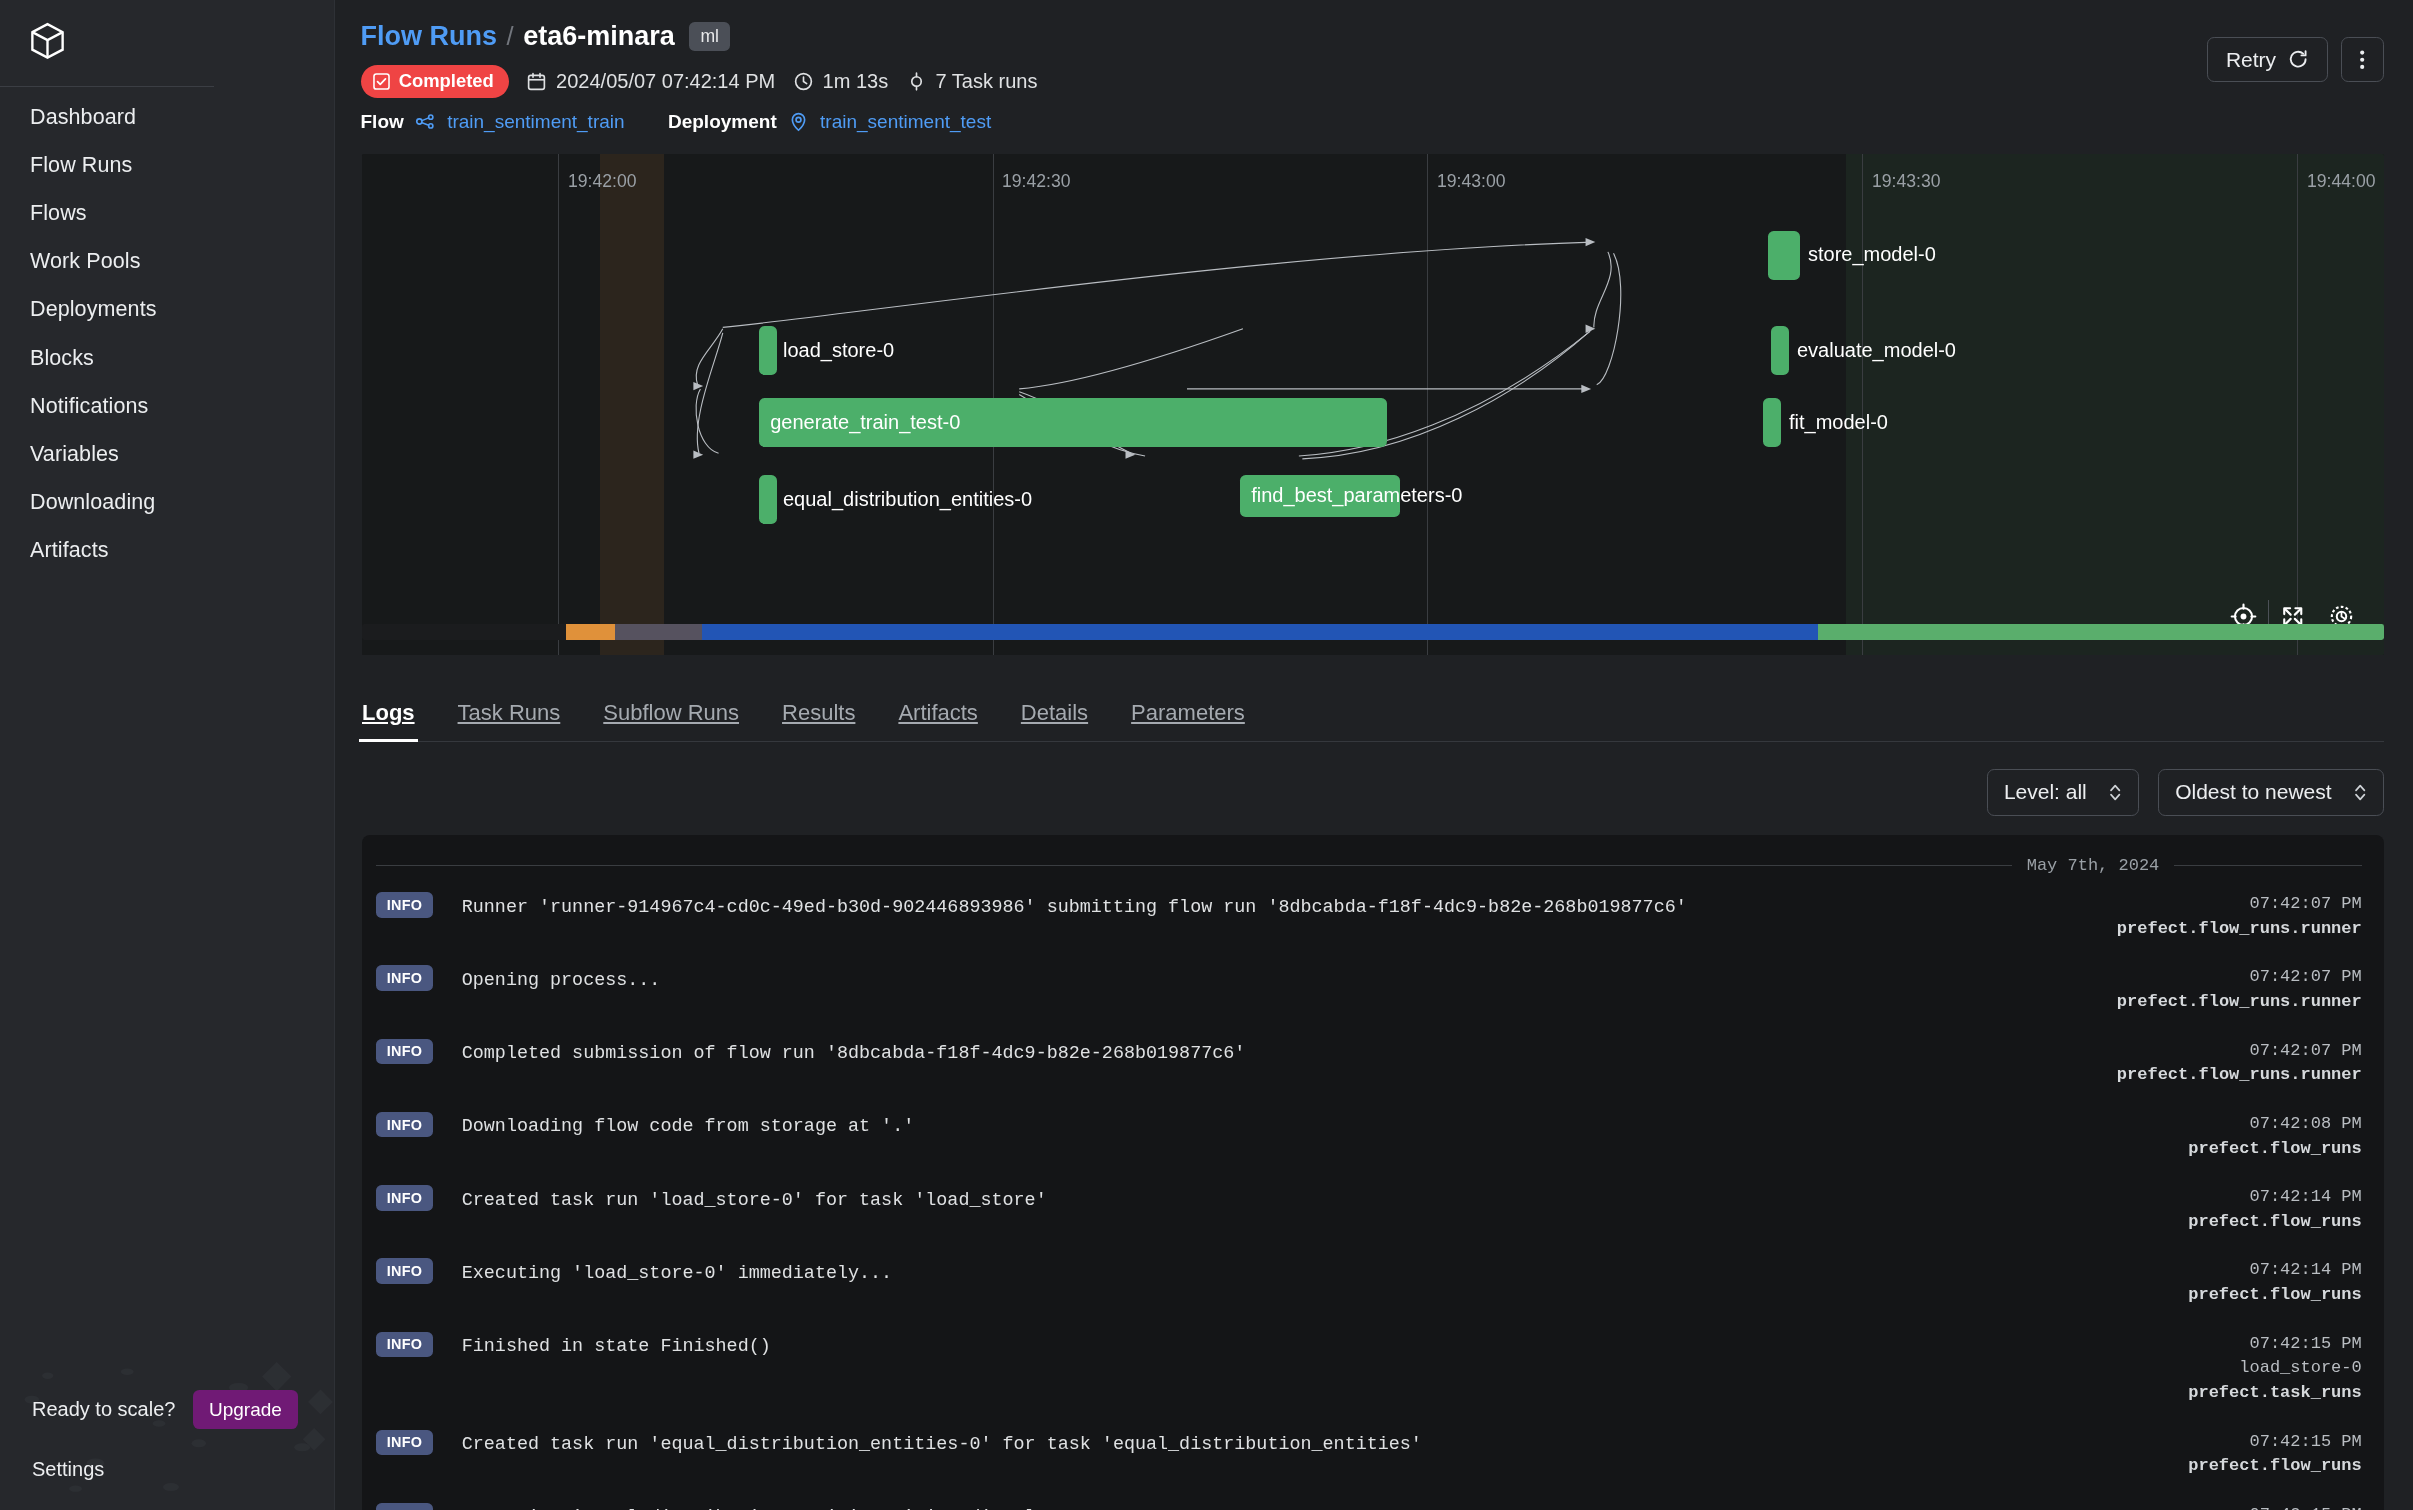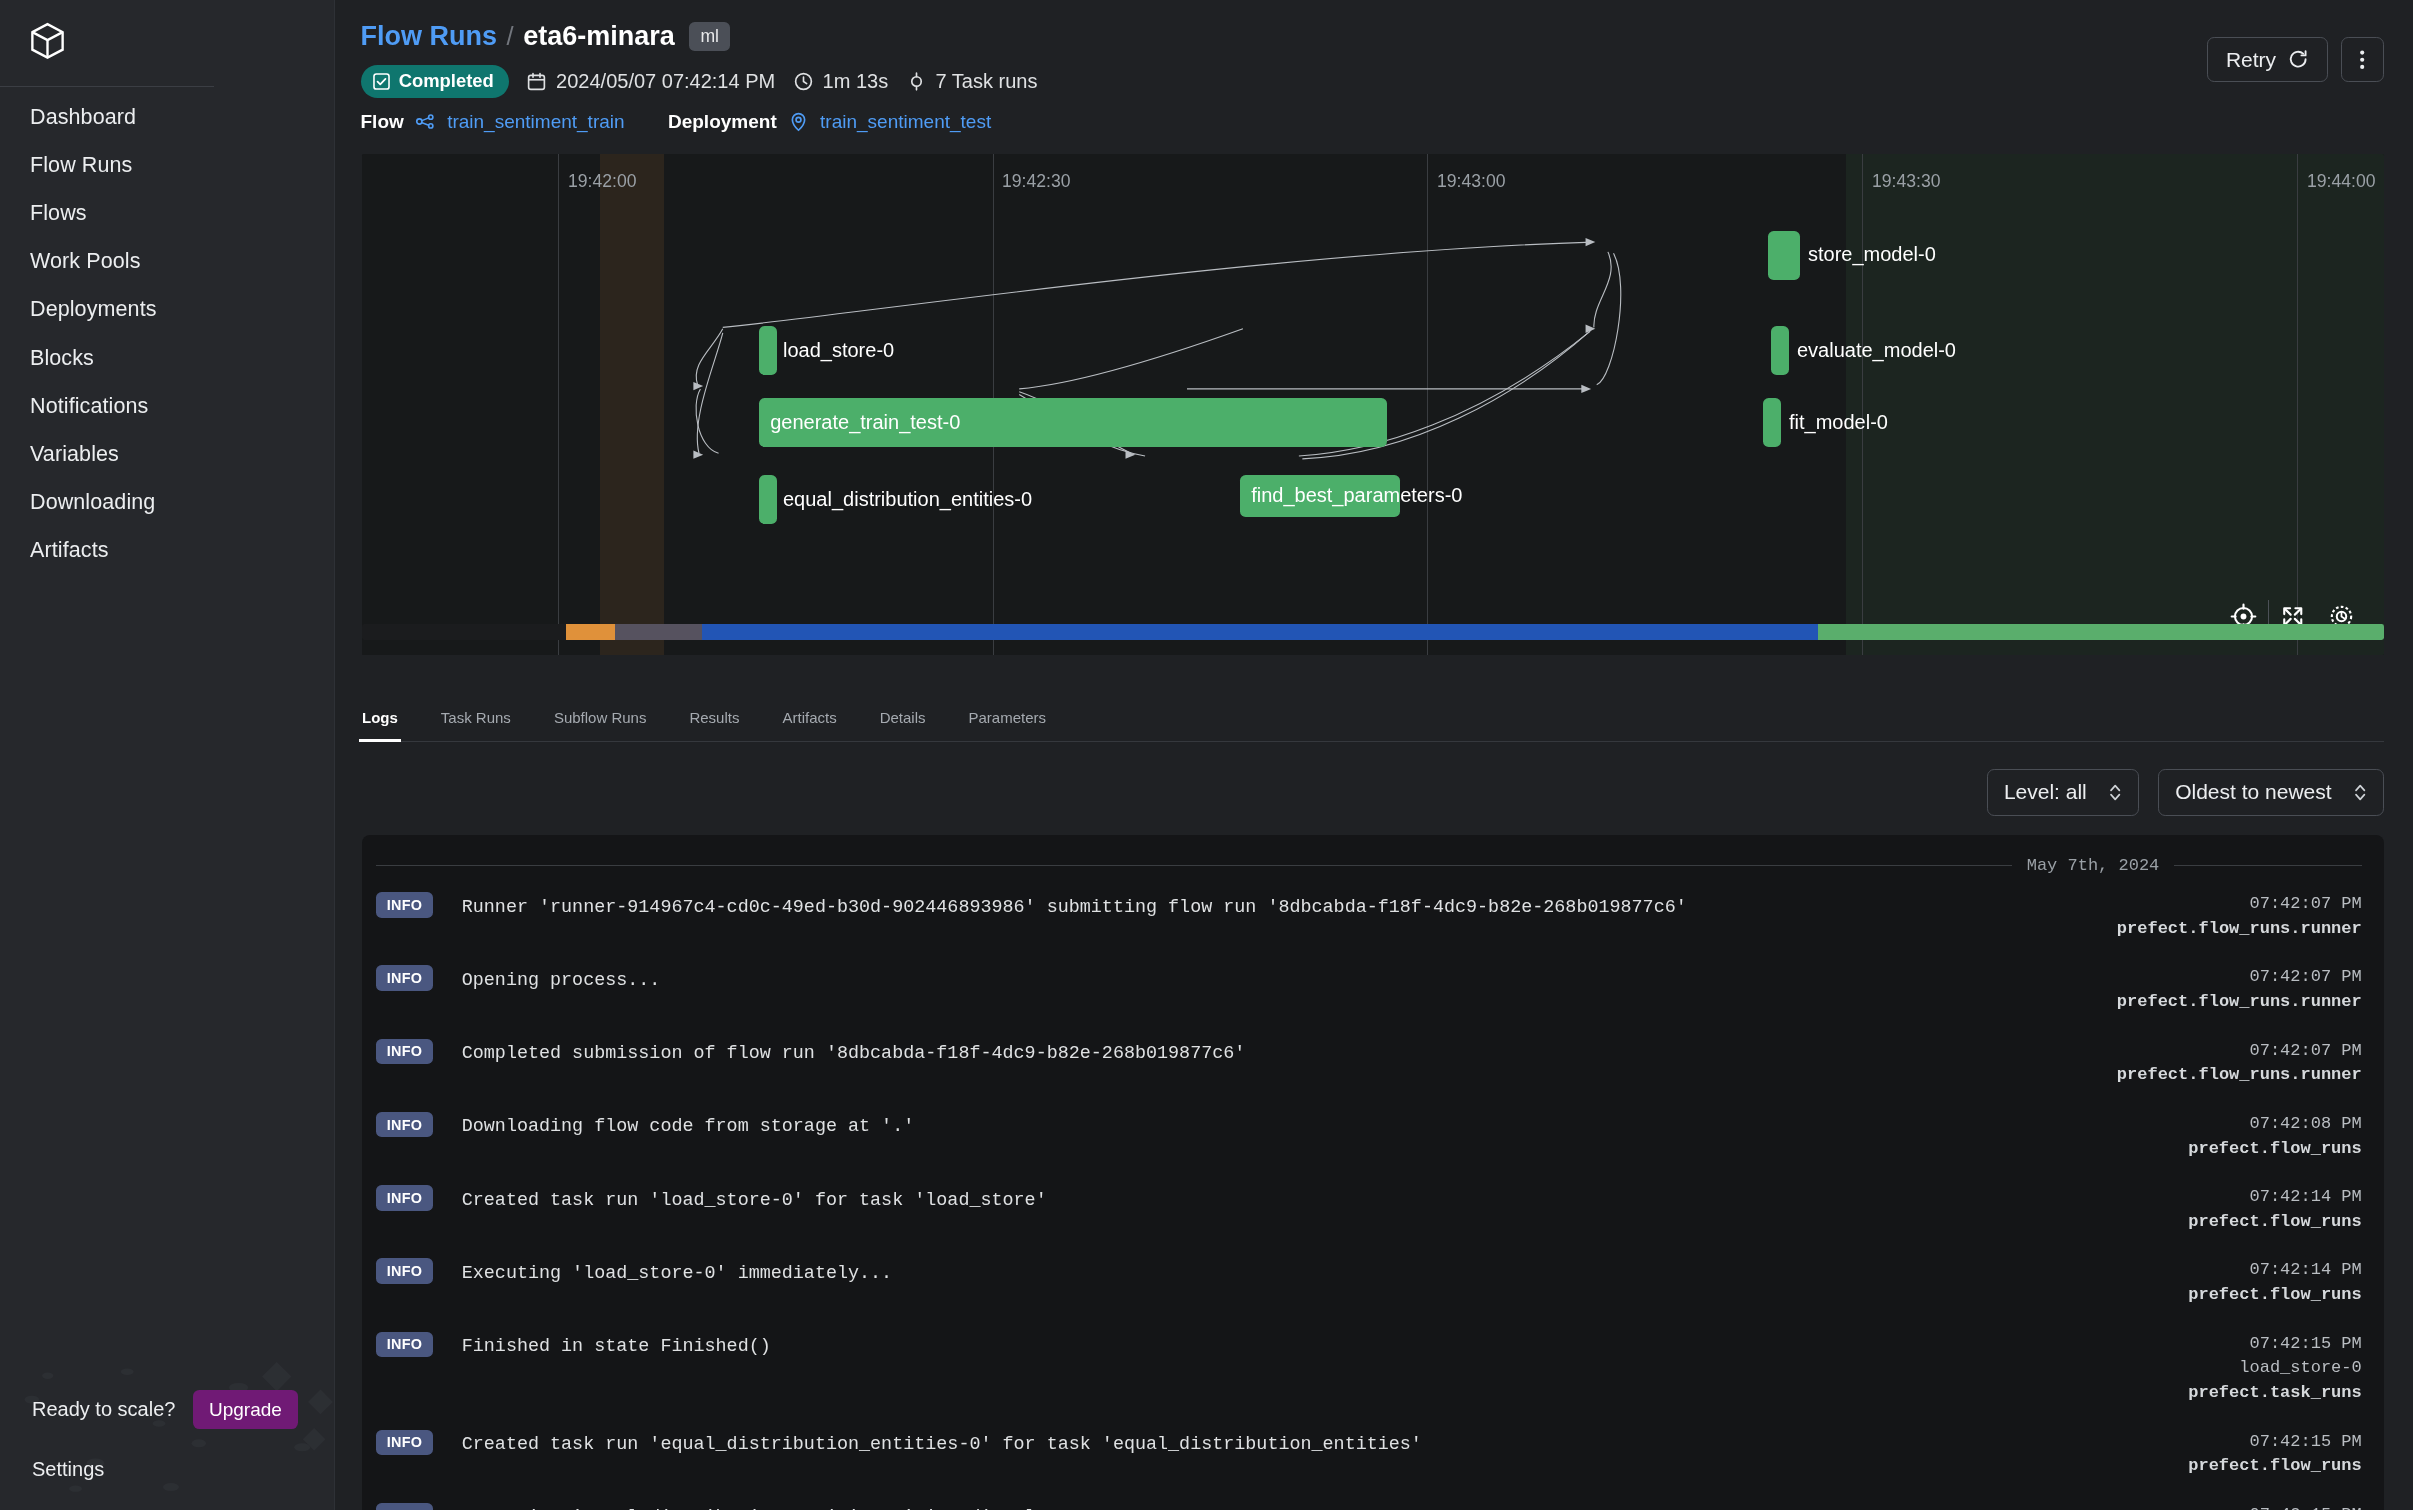--- a/index.html
+++ b/index.html
@@ -80,21 +80,21 @@
     padding: 9.6px 17.6px; font-size: 21px; font-family: inherit; cursor: pointer;
   }
   .kebab-btn {
     background: transparent; border: 0.8px solid #4a4e55; border-radius: 7.2px;
     width: 43px; height: 45px; cursor: pointer;
     display:flex;align-items:center;justify-content:center;
   }
   .meta-row { display: flex; align-items: center; gap: 17.6px; margin-top: 12.8px; }
   .status-badge {
     display: flex; align-items: center; gap: 8px;
-    background: #0f766e; color: #fff; border-radius: 797px;
+    background: #ef4444; color: #fff; border-radius: 797px;
     padding: 5.6px 15px 5.6px 11.2px; font-size: 18.4px; font-weight: bold;
   }
   .meta-chip { display: flex; align-items: center; gap: 8.8px; font-size: 20px; color: #dfe1e3; }
   .sub-row { display: flex; align-items: center; gap: 11.2px; margin-top: 12.8px; font-size: 19px; }
   .sub-label { color: #ffffff; font-weight: bold; }
   .sub-link { color: #4f9cf5; cursor: pointer; }
   .sub-gap { width: 21px; }
 
   
   .graph-wrap {
@@ -138,21 +138,21 @@
   .scrub-seg { height: 100%; }
 
   
   .tabs {
     margin: 0 29px 0 27px; margin-top: 30px;
     display: flex; align-items: flex-end; gap: 0;
     border-bottom: 0.8px solid #35383d; height: 57px;
   }
   .tab {
     padding: 0 0 14.4px 0; margin-right: 43px;
-    font-size: 15px; color: #a5aab0; cursor: pointer; position: relative;
+    font-size: 22px; color: #a5aab0; cursor: pointer; position: relative; text-decoration: underline;
   }
   .tab.active { color: #ffffff; font-weight: bold; }
   .tab.active::after {
     content: ""; position: absolute; left: -3.2px; right: -3.2px; bottom: -0.8px;
     height: 2.4px; background: #ffffff;
   }
 
   
   .filter-row {
     margin: 27px 29px 0 27px;

